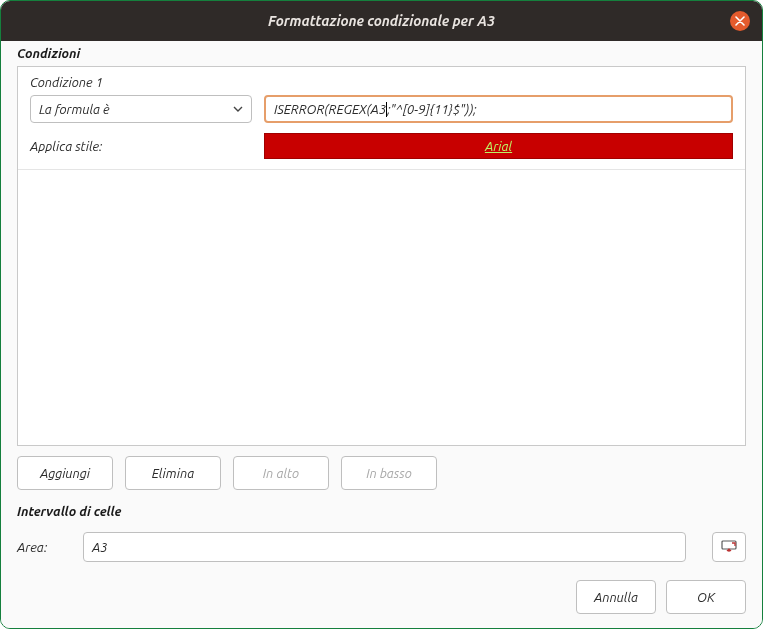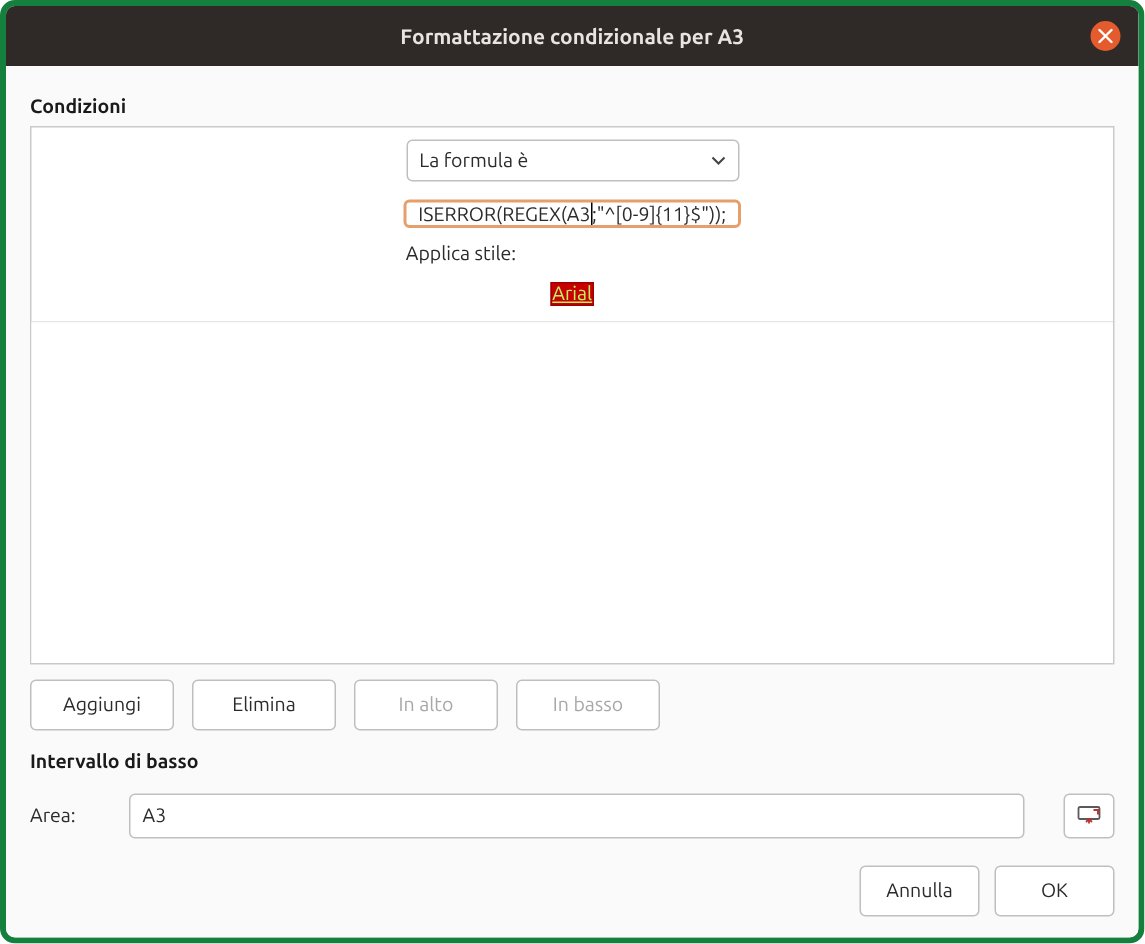--- a/index.html
+++ b/index.html
@@ -6,26 +6,27 @@
   body {
     margin: 0;
     font-family: "Ubuntu", "Segoe UI", sans-serif;
     font-size: 13px;
     background: #fff;
     color: #2b2b2b;
   }
   .window {
     width: 763px;
     height: 629px;
-    border: 4px solid #15803d;
+    border: 1px solid #15803d;
     border-radius: 10px;
     overflow: hidden;
     background: #fafafa;
     display: flex;
     flex-direction: column;
+    font-style: italic;
   }
   .titlebar {
     background: #2f2a28;
     color: #e9e4e0;
     height: 40px;
     display: flex;
     align-items: center;
     justify-content: center;
     position: relative;
     font-weight: 600;
@@ -41,21 +42,21 @@
     background: #e45b2d;
     display: flex;
     align-items: center;
     justify-content: center;
     color: #fff;
     font-size: 12px;
     cursor: pointer;
   }
   .close-btn svg { width: 10px; height: 10px; }
   .content {
-    padding: 16px 16px 14px 16px;
+    padding: 1px 16px 14px 16px;
     flex: 1;
     display: flex;
     flex-direction: column;
     background: #fafafa;
   }
   .section-label {
     font-weight: 700;
     font-size: 13px;
     margin: 4px 0 6px 0;
     color: #1a1a1a;
@@ -74,21 +75,20 @@
   .cond-title {
     font-size: 13px;
     margin-bottom: 6px;
     color: #2b2b2b;
   }
   .row {
     display: flex;
     align-items: center;
     gap: 12px;
     margin-bottom: 10px;
-    flex-direction: column;
   }
   .row:last-child { margin-bottom: 0; }
   .label-col {
     width: 222px;
     font-size: 13px;
     color: #2b2b2b;
   }
   .dropdown {
     height: 28px;
     border: 1px solid #bfbfbf;
@@ -217,20 +217,21 @@
           <path d="M1 1 L9 9 M9 1 L1 9" stroke="#fff" stroke-width="1.6" stroke-linecap="round"></path>
         </svg>
     </div>
   </div>
 
   <div class="content">
     <div class="section-label">Condizioni</div>
 
     <div class="condition-box">
       <div class="condition-inner">
+        <div class="cond-title">Condizione 1</div>
 
         <div class="row">
           <div class="dropdown w222">
             <span class="dd-text">La formula è</span>
             <span class="caret">
               <svg viewBox="0 0 10 6">
                   <path d="M1 1 L5 5 L9 1" stroke="#444" stroke-width="1.4" fill="none"></path>
                 </svg>
             </span>
           </div>
@@ -259,21 +260,21 @@
           <span>Elimina</span>
         </div>
       <div class="btn disabled">
           <span>In alto</span>
         </div>
       <div class="btn disabled">
           <span>In basso</span>
         </div>
     </div>
 
-    <div class="section-label" style="margin-top:14px">Intervallo di basso</div>
+    <div class="section-label" style="margin-top:14px">Intervallo di celle</div>
 
     <div class="area-row">
       <div class="area-label">Area:</div>
       <div class="area-input">
         <span>A3</span>
       </div>
       <div class="shrink-btn">
         <svg viewBox="0 0 16 14">
           <rect x="1" y="1" width="14" height="8" rx="1" fill="none" stroke="#5a5a5a" stroke-width="1.2"></rect>
           <path d="M11 3 L14 3 L14 6" fill="none" stroke="#b33" stroke-width="1.3"></path>

